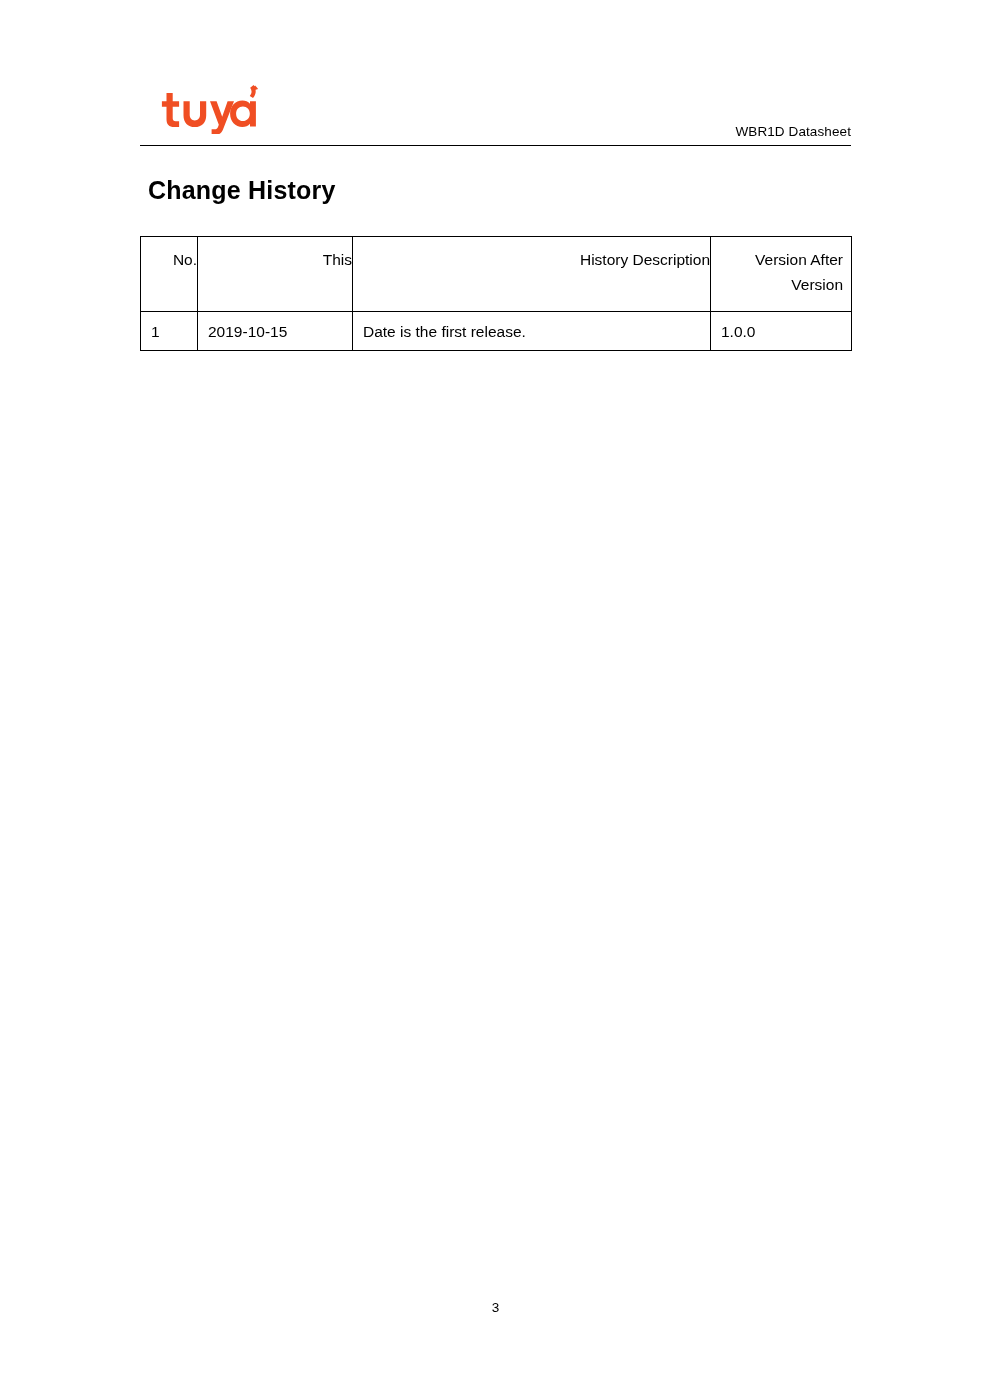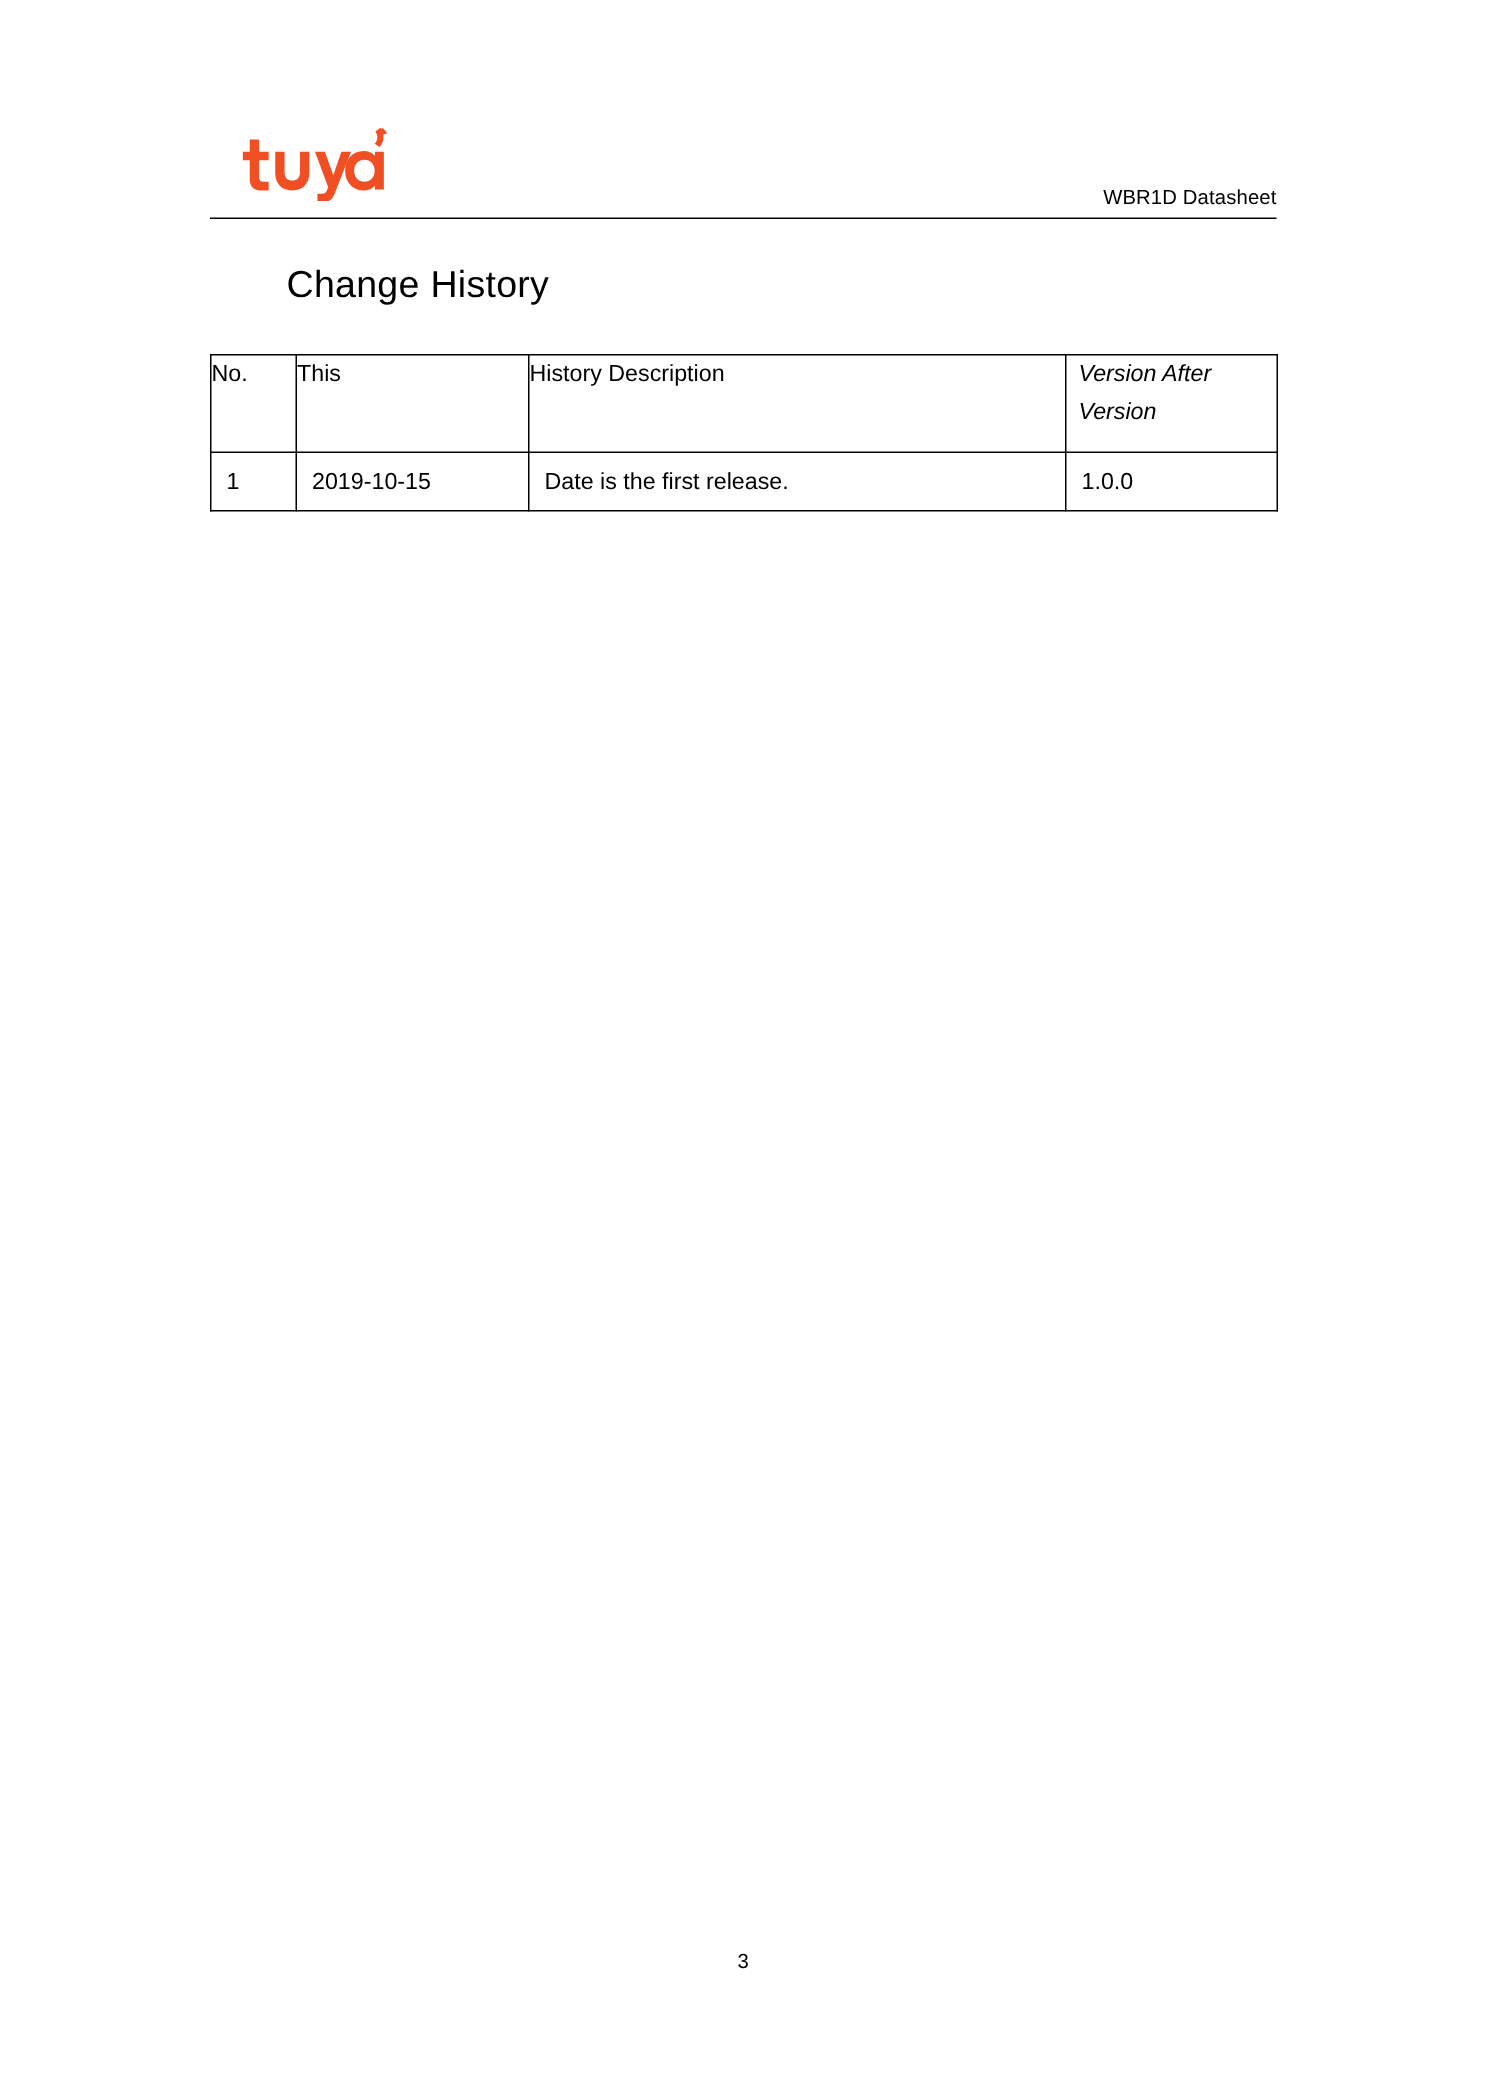--- a/index.html
+++ b/index.html
@@ -62,24 +62,23 @@
     white-space: nowrap;
   }
 
   
   .section-heading {
     position: absolute;
     left: 148px;
     top: 162px;
     font-size: 25px;
     line-height: 32px;
-    font-weight: 400;
+    font-weight: 700;
     color: #000000;
     letter-spacing: 0.2px;
-    margin-left: 43px;
   }
 
   
   .history-table {
     position: absolute;
     left: 140px;
     top: 224px;
     width: 711px;
     border-collapse: collapse;
     table-layout: fixed;
@@ -87,40 +86,39 @@
   .history-table td,
   .history-table th {
     border: 1px solid #000000;
     font-weight: 400;
     font-size: 15.5px;
     line-height: 25px;
     color: #000000;
     padding: 0;
   }
   .history-table thead th {
-    text-align: left;
+    text-align: right;
     vertical-align: top;
     height: 64px;
-    padding-top: 0;
+    padding-top: 10px;
   }
   .history-table tbody td {
     height: 38px;
     vertical-align: middle;
     text-align: left;
     padding-left: 10px;
   }
   .col-no { width: 57px; }
   .col-date { width: 155px; }
   .col-desc { width: 358px; }
   .col-ver { width: 141px; }
 
   .th-ver-inner {
     display: block;
     padding: 0 8px;
-    font-style: italic;
   }
 
   
   .page-number {
     position: absolute;
     left: 0;
     top: 1288px;
     width: 991px;
     text-align: center;
     font-size: 13.5px;

